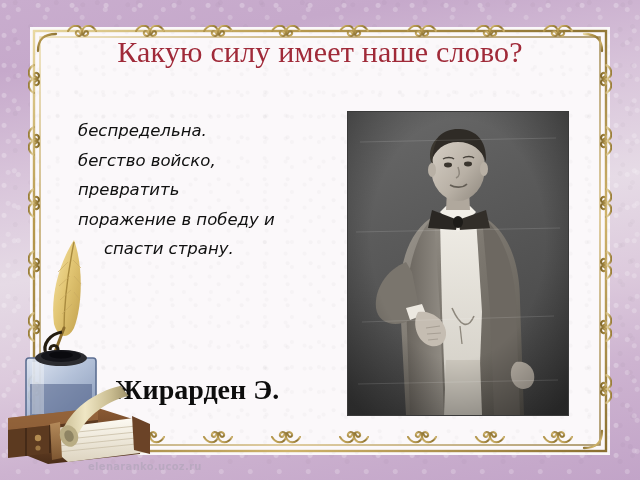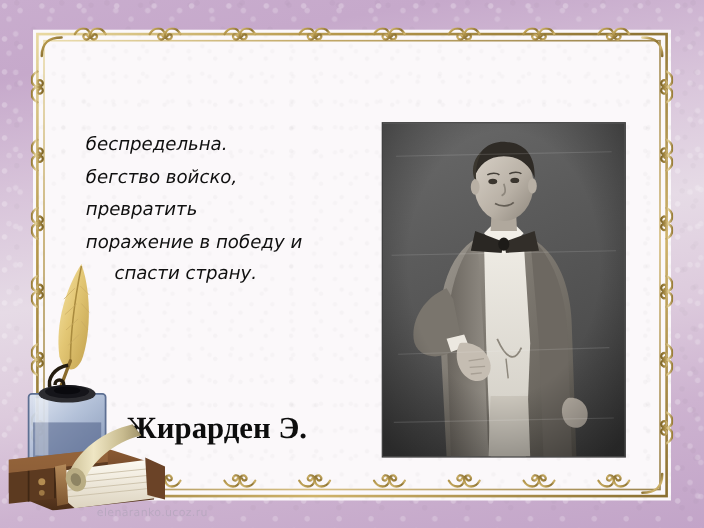--- a/index.html
+++ b/index.html
@@ -142,20 +142,21 @@
 
   .watermark {
     position: absolute;
     left: 88px;
     top: 461px;
     font-family: "DejaVu Sans", sans-serif;
     font-size: 10px;
     color: #b9a8c0;
     letter-spacing: .3px;
     opacity: .95;
+    font-weight: bold;
   }
 </style>
 </head>
 <body>
 
 <div id="slide">
 
   <div class="paper"></div>
 
   <div class="frame">
@@ -230,20 +231,21 @@
 
       <g stroke="url(#goldGrad)" stroke-width="2.3" fill="none" stroke-linecap="round">
         <path d="M10 26 C10 14, 16 9, 28 9"></path>
         <path d="M574 26 C574 14, 568 9, 556 9"></path>
         <path d="M10 406 C10 418, 16 423, 28 423"></path>
         <path d="M574 406 C574 418, 568 423, 556 423"></path>
       </g>
     </svg>
   </div>
 
+  <div class="title">Какую силу имеет наше слово?</div>
 
   <div class="quote">
     <span class="ln">беспредельна.</span>
     <span class="ln">бегство войско,</span>
     <span class="ln">превратить</span>
     <span class="ln">поражение в победу и</span>
     <span class="ln indent">спасти страну.</span>
   </div>
 
   <div class="attribution">Жирарден Э.</div>

